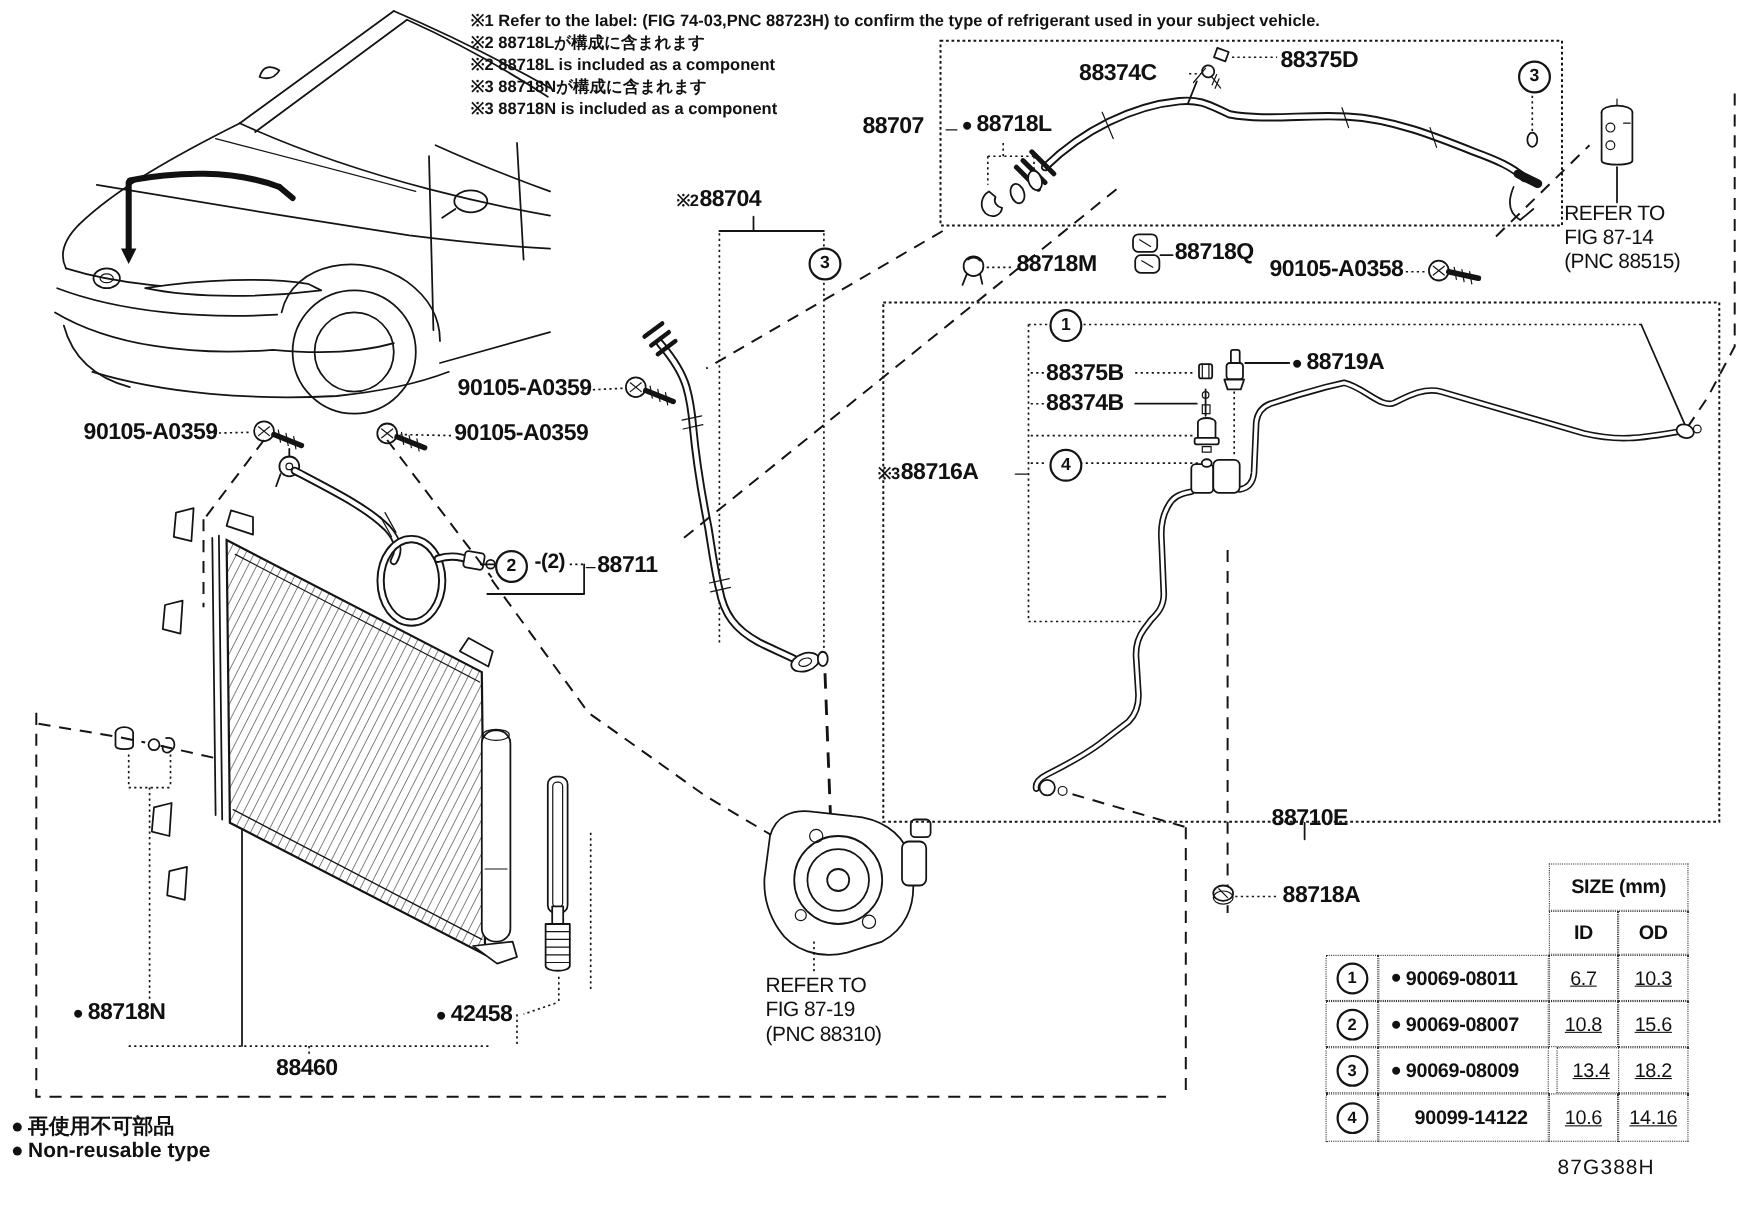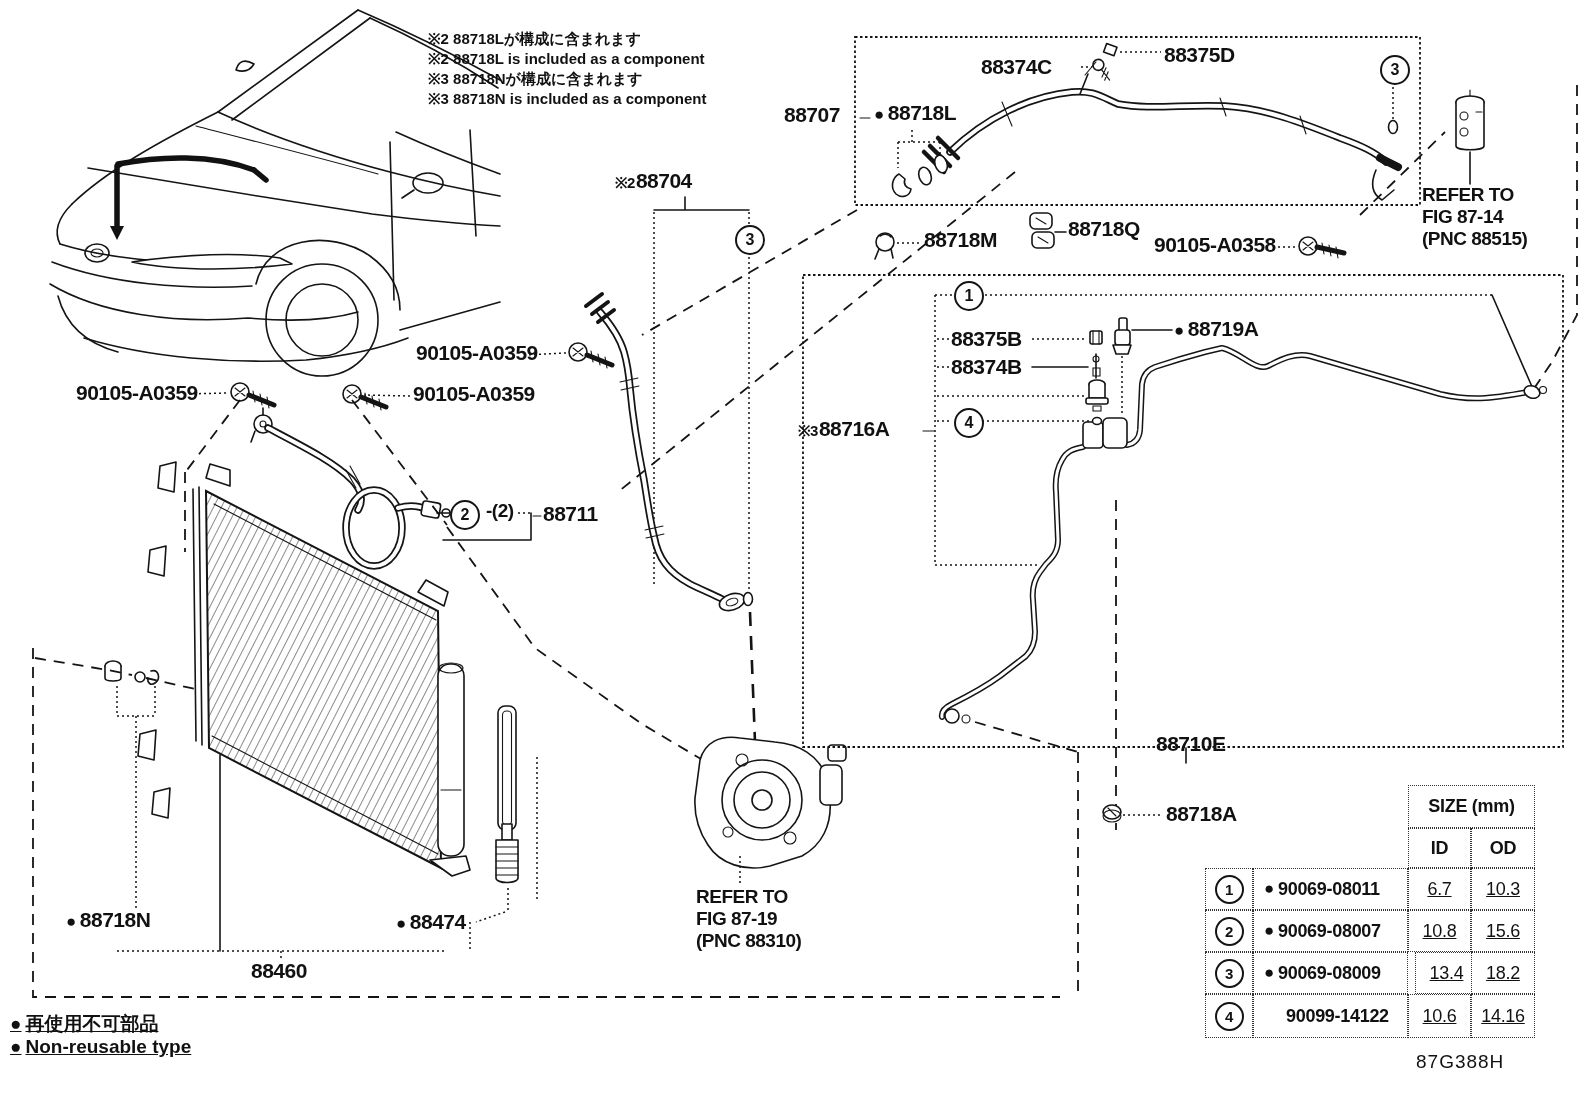--- a/index.html
+++ b/index.html
@@ -15,31 +15,31 @@
   .pipe-i{stroke:#ffffff;stroke-width:3;fill:none;stroke-linecap:round;stroke-linejoin:round;}
   .dot{stroke:#141414;stroke-width:1.5;fill:none;stroke-dasharray:2 3;}
   .dotbox{stroke:#141414;stroke-width:1.8;fill:none;stroke-dasharray:2.5 2.5;}
   .dash{stroke:#141414;stroke-width:1.8;fill:none;stroke-dasharray:11 8;}
   .dashb{stroke:#141414;stroke-width:2.6;fill:none;stroke-dasharray:14 10;}
   .wfill{fill:#ffffff;}
   .pl{position:absolute;font-weight:700;font-size:21px;letter-spacing:-0.5px;white-space:nowrap;line-height:1.05;}
   .pre{font-size:15px;font-weight:700;margin-right:1px;}
   .bullet{font-size:17px;margin-right:4px;}
   .note{position:absolute;font-weight:600;font-size:15px;white-space:nowrap;letter-spacing:0;}
-  .ref{position:absolute;font-weight:700;font-size:19px;line-height:22px;white-space:nowrap;letter-spacing:-0.5px;}
+  .ref{position:absolute;font-weight:400;font-size:19px;line-height:22px;white-space:nowrap;letter-spacing:-0.5px;}
   .co{position:absolute;width:26px;height:26px;border:2.2px solid #141414;border-radius:50%;
       background:#fff;display:flex;align-items:center;justify-content:center;
       font-weight:700;font-size:16px;}
   .tbl-cell{position:absolute;border:1.6px dotted #333;box-sizing:border-box;background:#fff;
       display:flex;align-items:center;justify-content:center;font-weight:700;font-size:18px;letter-spacing:-0.3px;}
   .tbl-part{justify-content:flex-start;padding-left:10px;}
   .co-t{width:25px;height:25px;border:2px solid #141414;border-radius:50%;background:#fff;
       display:flex;align-items:center;justify-content:center;font-weight:700;font-size:15px;}
   .val{font-weight:400;text-decoration:underline;}
-  .legend-line{position:absolute;font-weight:600;font-size:19px;white-space:nowrap;text-decoration:underline;}
+  .legend-line{position:absolute;font-weight:600;font-size:19px;white-space:nowrap;}
   .doccode{position:absolute;font-weight:400;font-size:19px;letter-spacing:1px;}
 </style>
 </head>
 <body>
 
 <div id="canvas">
 
 <svg width="1592" height="1099" viewBox="0 0 1592 1099">
   <defs>
     <pattern id="hatch" width="7" height="7" patternUnits="userSpaceOnUse" patternTransform="rotate(27)">
@@ -305,20 +305,21 @@
   <path class="dash" d="M1116,500 L1116,830"></path>
   <path class="ln" d="M1186,748 L1186,763"></path>
   <g>
     <ellipse class="ln wfill" cx="1112" cy="812" rx="9" ry="7"></ellipse>
     <ellipse class="thin" cx="1112" cy="816" rx="9" ry="6"></ellipse>
     <path class="thin" d="M1108,808 L1116,816"></path>
     <path class="dot" d="M1123,815 L1162,815"></path>
   </g>
 </svg>
 
+<div class="note" style="left:428px;top:8px">※1 Refer to the label: (FIG 74-03,PNC 88723H) to confirm the type of refrigerant used in your subject vehicle.</div>
 <div class="note" style="left:428px;top:28px">※2 88718Lが構成に含まれます</div>
 <div class="note" style="left:428px;top:48px">※2 88718L is included as a component</div>
 <div class="note" style="left:428px;top:68px">※3 88718Nが構成に含まれます</div>
 <div class="note" style="left:428px;top:88px">※3 88718N is included as a component</div>
 
 <div class="pl" style="left:784px;top:104px">88707</div>
 <div class="pl" style="left:874px;top:102px"><span class="bullet">●</span><span>88718L</span></div>
 <div class="pl" style="left:981px;top:56px">88374C</div>
 <div class="pl" style="left:1164px;top:44px">88375D</div>
 <div class="pl" style="left:924px;top:229px">88718M</div>
@@ -335,21 +336,21 @@
 <div class="pl" style="left:413px;top:383px">90105-A0359</div>
 <div class="pl" style="left:543px;top:503px">88711</div>
 <div class="pl" style="left:486px;top:501px;font-size:19px">-(2)</div>
 <div class="pl" style="left:951px;top:328px">88375B</div>
 <div class="pl" style="left:951px;top:356px">88374B</div>
 <div class="pl" style="left:1174px;top:318px"><span class="bullet">●</span><span>88719A</span></div>
 <div class="pl" style="left:798px;top:418px"><span class="pre">※3</span><span>88716A</span></div>
 <div class="pl" style="left:1156px;top:733px">88710E</div>
 <div class="pl" style="left:1166px;top:803px">88718A</div>
 <div class="pl" style="left:66px;top:909px"><span class="bullet">●</span><span>88718N</span></div>
-<div class="pl" style="left:396px;top:911px"><span class="bullet">●</span><span>88474</span></div>
+<div class="pl" style="left:396px;top:911px"><span class="bullet">●</span><span>42458</span></div>
 <div class="pl" style="left:251px;top:960px">88460</div>
 <div class="ref" style="left:696px;top:886px">
   <div>REFER TO</div>
   <div>FIG 87-19</div>
   <div>(PNC 88310)</div>
 </div>
 
 <div class="co" style="left:1380px;top:55px">3</div>
 <div class="co" style="left:735px;top:225px">3</div>
 <div class="co" style="left:954px;top:281px">1</div>

